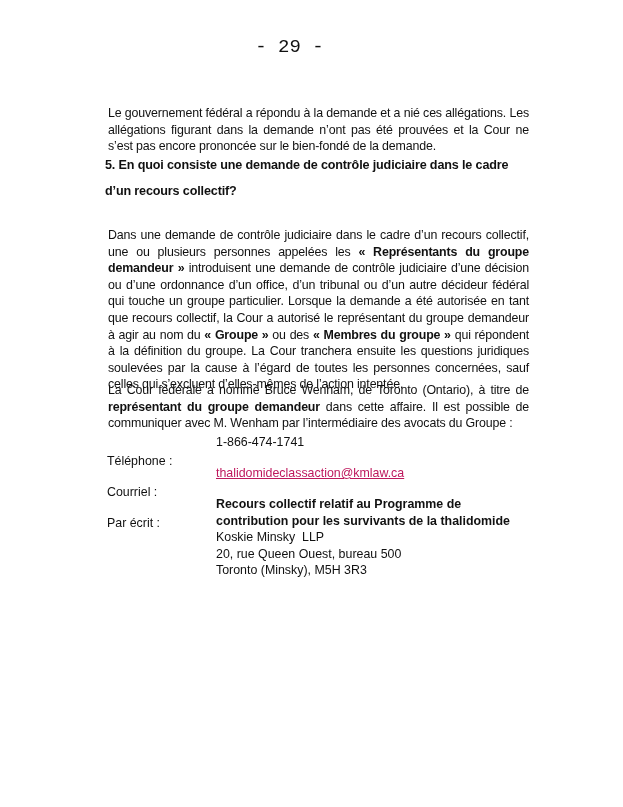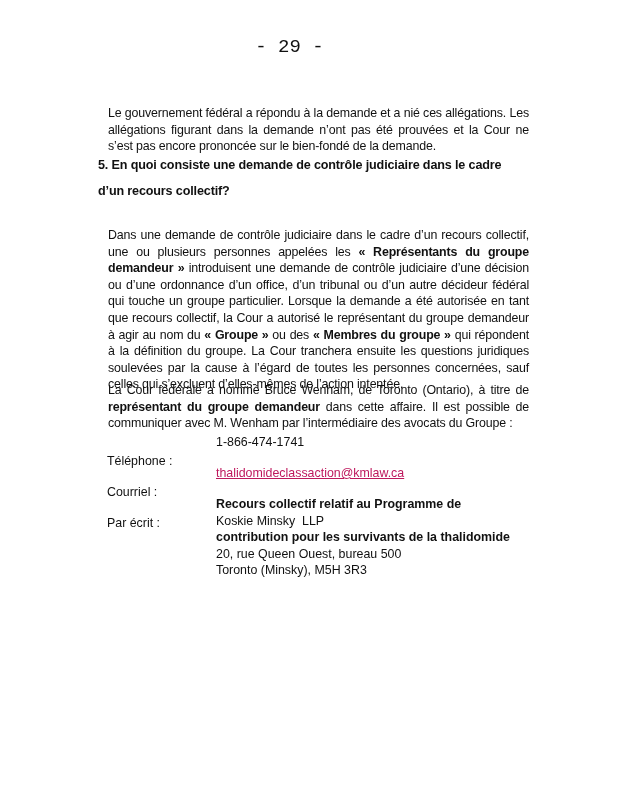--- a/index.html
+++ b/index.html
@@ -2,21 +2,21 @@
 <html><head>
 <meta charset="utf-8">
 <style>
   html, body { margin: 0; padding: 0; background: #ffffff; }
   body { width: 623px; height: 807px; position: relative; overflow: hidden;
          font-family: "Liberation Sans", sans-serif; color: #111; }
   .page-number { position: absolute; top: 36px; left: 0; width: 579px; text-align: center;
                  font-size: 19px; font-family: Liberation Mono, monospace; }
   .para { position: absolute; left: 96px; width: 421px; font-size: 12.4px; line-height: 16.6px;
           text-align: justify; letter-spacing: -0.15px; margin: 12px; }
-  .heading { position: absolute; left: 98px; width: 430px; font-size: 12.6px; font-weight: bold;
+  .heading { position: absolute; left: 105px; width: 430px; font-size: 12.6px; font-weight: bold;
              line-height: 26px; margin: 0; letter-spacing: -0.15px; }
   b { font-weight: bold; }
   .contact-row { position: absolute; left: 107px; font-size: 12.4px; line-height: 16.6px; }
   .contact-label { position: absolute; left: 0; width: 110px; white-space: nowrap; margin-top: 19px; }
   .contact-value { position: absolute; left: 109px; width: 320px; white-space: nowrap; }
   .email { text-decoration: underline; color: #be185d; }
 </style>
 </head>
 <body>
 
@@ -37,18 +37,18 @@
 
 <div class="contact-row" style="top:465px;">
   <span class="contact-label">Courriel :</span>
   <a class="contact-value email">thalidomideclassaction@kmlaw.ca</a>
 </div>
 
 <div class="contact-row" style="top:496px;">
   <span class="contact-label">Par écrit :</span>
   <div class="contact-value">
     <div style="font-weight:bold;">Recours collectif relatif au Programme de</div>
+    <div style="font-weight:bold;">contribution pour les survivants de la thalidomide</div>
     <div style="white-space:pre;">Koskie Minsky  LLP</div>
-    <div style="font-weight:bold;">contribution pour les survivants de la thalidomide</div>
     <div>20, rue Queen Ouest, bureau 500</div>
     <div>Toronto (Minsky), M5H 3R3</div>
   </div>
 </div>
 
 </body></html>

